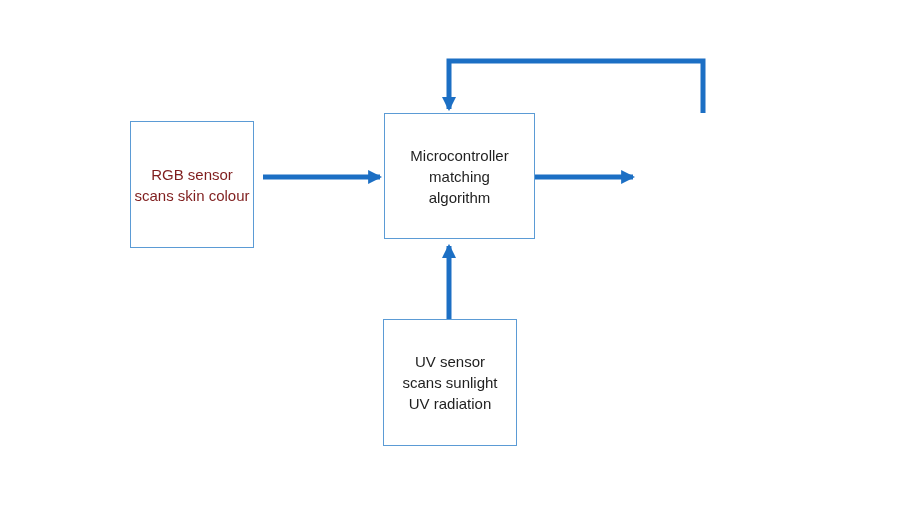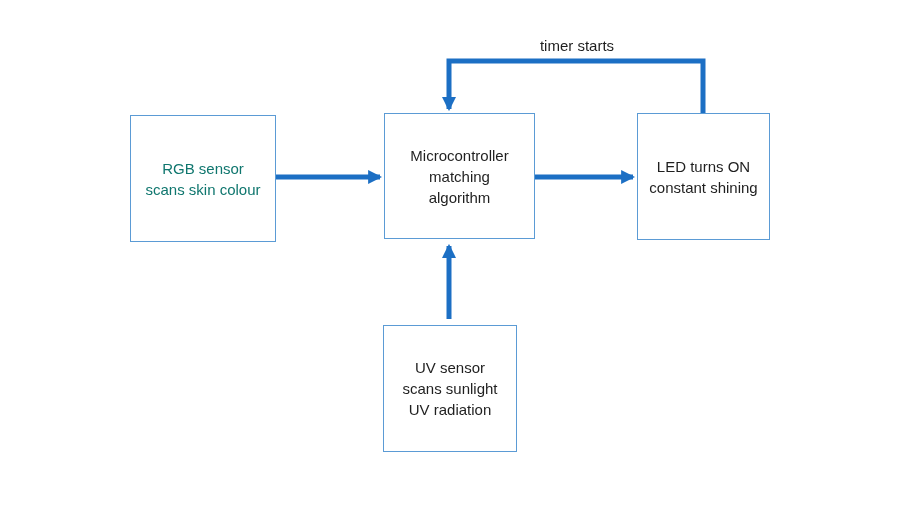--- a/index.html
+++ b/index.html
@@ -62,37 +62,32 @@
       <marker id="arrowhead" viewBox="0 0 10 10" refX="8.5" refY="5" markerWidth="2.8" markerHeight="2.8" orient="auto-start-reverse">
         <path d="M 0 0 L 10 5 L 0 10 z" fill="#1c6fc4"></path>
       </marker>
     </defs>
     <polyline class="edge" marker-end="url(#arrowhead)" points="263,177 380,177" stroke="#1c6fc4"></polyline>
     <polyline class="edge" marker-end="url(#arrowhead)" points="517,177 633,177" stroke="#1c6fc4"></polyline>
     <polyline class="edge" marker-end="url(#arrowhead)" points="449,319 449,246" stroke="#1c6fc4"></polyline>
     <polyline class="edge" marker-end="url(#arrowhead)" points="703,113 703,61 449,61 449,109" stroke="#1c6fc4"></polyline>
   </svg>
 
-  <div class="flow-node" style="left: 130px; top: 115px; width: 146px; height: 127px; border-color: rgb(91, 155, 213); color: #0f766e;">
+  <div class="flow-node" style="left: 130px; top: 121px; width: 124px; height: 127px; border-color: rgb(91, 155, 213); color: #7f1d1d;">
     <span>RGB sensor
 scans skin colour</span>
   </div>
 
   <div class="flow-node" style="left: 384px; top: 113px; width: 151px; height: 126px; border-color: rgb(91, 155, 213); color: rgb(31, 31, 31);">
     <span>Microcontroller
 matching
 algorithm</span>
   </div>
 
-  <div class="flow-node" style="left: 637px; top: 113px; width: 133px; height: 127px; border-color: rgb(91, 155, 213); color: rgb(31, 31, 31);">
-    <span>LED turns ON
-constant shining</span>
-  </div>
 
-  <div class="flow-node" style="left: 383px; top: 319px; width: 134px; height: 127px; border-color: rgb(91, 155, 213); color: rgb(31, 31, 31); margin-top: 6px;">
+  <div class="flow-node" style="left: 383px; top: 319px; width: 134px; height: 127px; border-color: rgb(91, 155, 213); color: rgb(31, 31, 31);">
     <span>UV sensor
 scans sunlight
 UV radiation</span>
   </div>
 
-  <div class="edge-label" style="left: 517px; top: 37px; width: 120px; color: rgb(31, 31, 31);">timer starts</div>
 
 </div>
 
 </body></html>

